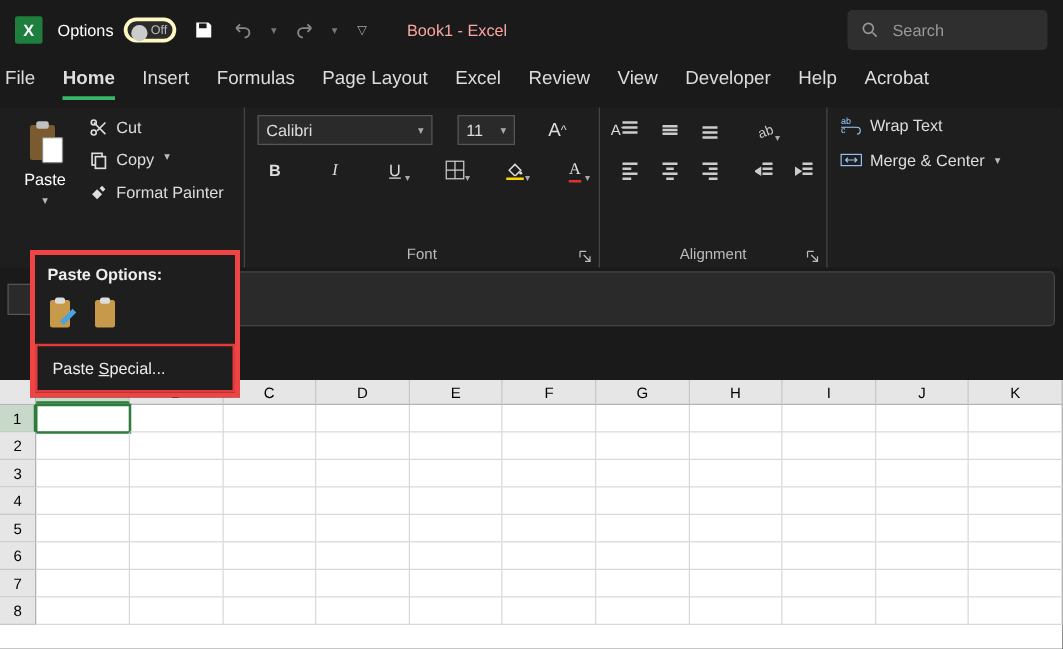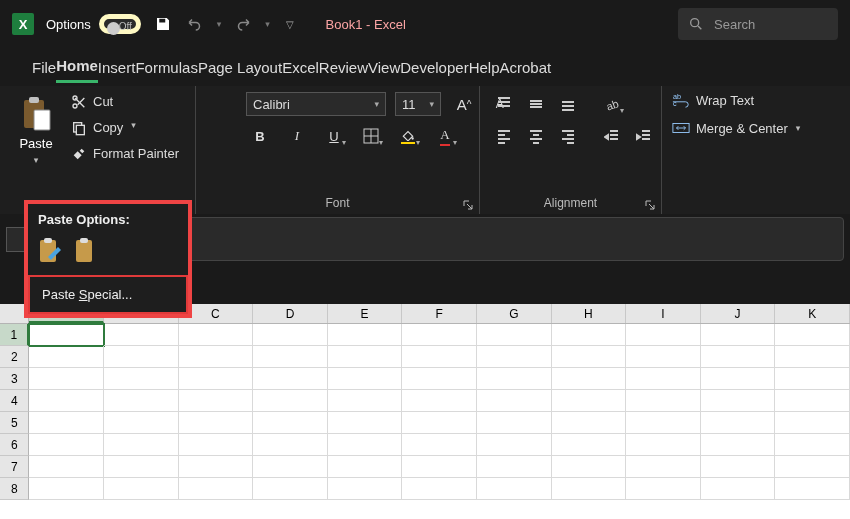--- a/index.html
+++ b/index.html
@@ -2,50 +2,50 @@
 <html><head>
 <meta charset="utf-8">
 <style>
   * { box-sizing: border-box; margin: 0; padding: 0; font-family: "Segoe UI", sans-serif; }
   body { width: 850px; height: 519px; background: #1a1a1a; overflow: hidden; color: #fff; font-size: 13px; user-select: none; }
 
   
   .titlebar { height: 48px; display: flex; align-items: center; padding: 0 12px; gap: 12px; }
   .app-icon { width: 22px; height: 22px; background: #1e7e3e; display: flex; align-items: center; justify-content: center; color: #fff; font-weight: 600; font-size: 13px; border-radius: 2px; }
   .autosave { display: flex; align-items: center; gap: 8px; }
-  .toggle { width: 42px; height: 20px; border: 5px solid #fef9c3; border-radius: 10px; position: relative; background: #2a2a2a; }
+  .toggle { width: 42px; height: 20px; border: 3px solid #fef9c3; border-radius: 10px; position: relative; background: #2a2a2a; }
   .toggle .knob { position: absolute; width: 13px; height: 13px; border-radius: 50%; background: #ccc; top: 2.5px; left: 3px; }
   .toggle .off-text { position: absolute; right: 4px; top: 2px; font-size: 10px; color: #bbb; }
   .tb-icon { width: 20px; height: 20px; display: flex; align-items: center; justify-content: center; fill: #fff; }
   .title-text { margin-left: 20px; color: #fca5a5; }
   .spacer { flex: 1; }
   .searchbox { width: 160px; height: 32px; background: #2f2f2f; border-radius: 4px; display: flex; align-items: center; padding: 0 10px; gap: 10px; color: #999; }
 
   
-  .tabs { height: 38px; display: flex; align-items: center; padding: 0 32px; }
+  .tabs { height: 38px; display: flex; align-items: flex-start; gap: 22px; padding: 0 4px; }
   .tabs .tab { color: #ddd; font-size: 15px; padding: 6px 0; cursor: pointer; }
   .tabs .tab.active { border-bottom: 3px solid #39b56a; font-weight: 600; }
 
   
   .ribbon { position: relative; height: 128px; background: #1e1e1e; display: flex; }
   .group { position: relative; border-right: 1px solid #444; padding: 6px 10px 2px 10px; display: flex; flex-direction: column; }
   .group-body { flex: 1; display: flex; align-items: flex-start; }
   .group-label { text-align: center; color: #bbb; font-size: 12px; padding: 2px 0; position: relative; }
   .launcher { position: absolute; right: 4px; bottom: 2px; fill: #bbb; }
 
   
   .paste-btn { width: 52px; display: flex; flex-direction: column; align-items: center; gap: 4px; padding: 4px 2px; }
   .paste-btn svg { width: 32px; height: 36px; }
   .clip-actions { display: flex; flex-direction: column; gap: 6px; margin-left: 6px; }
   .clip-row { display: flex; align-items: flex-start; gap: 6px; color: #ddd; padding: 2px 3px; }
   .mini-arrow { font-size: 9px; color: #bbb; margin-left: 2px; }
 
   
   .font-grp .group-body { flex-direction: column; gap: 8px; }
-  .fontrow { display: flex; align-items: center; gap: 9px; margin-left: 40px; }
+  .fontrow { display: flex; align-items: center; gap: 20px; }
   .combo { height: 24px; background: #2a2a2a; border: 1px solid #555; color: #ddd; display: flex; align-items: center; padding: 0 6px; font-size: 13px; }
   .combo.name { width: 140px; justify-content: space-between; }
   .combo.size { width: 46px; justify-content: space-between; }
   .ribbtn { width: 28px; height: 24px; display: flex; align-items: center; justify-content: center; color: #ddd; position: relative; }
   .ribbtn .mini { position: absolute; right: 2px; bottom: 1px; font-size: 8px; color: #aaa; }
   .underline-bar { border-bottom: 2px solid transparent; padding-bottom: 1px; }
   .underline-y { border-bottom-color: #ffd400; }
   .underline-r { border-bottom-color: #e03030; }
 
   

